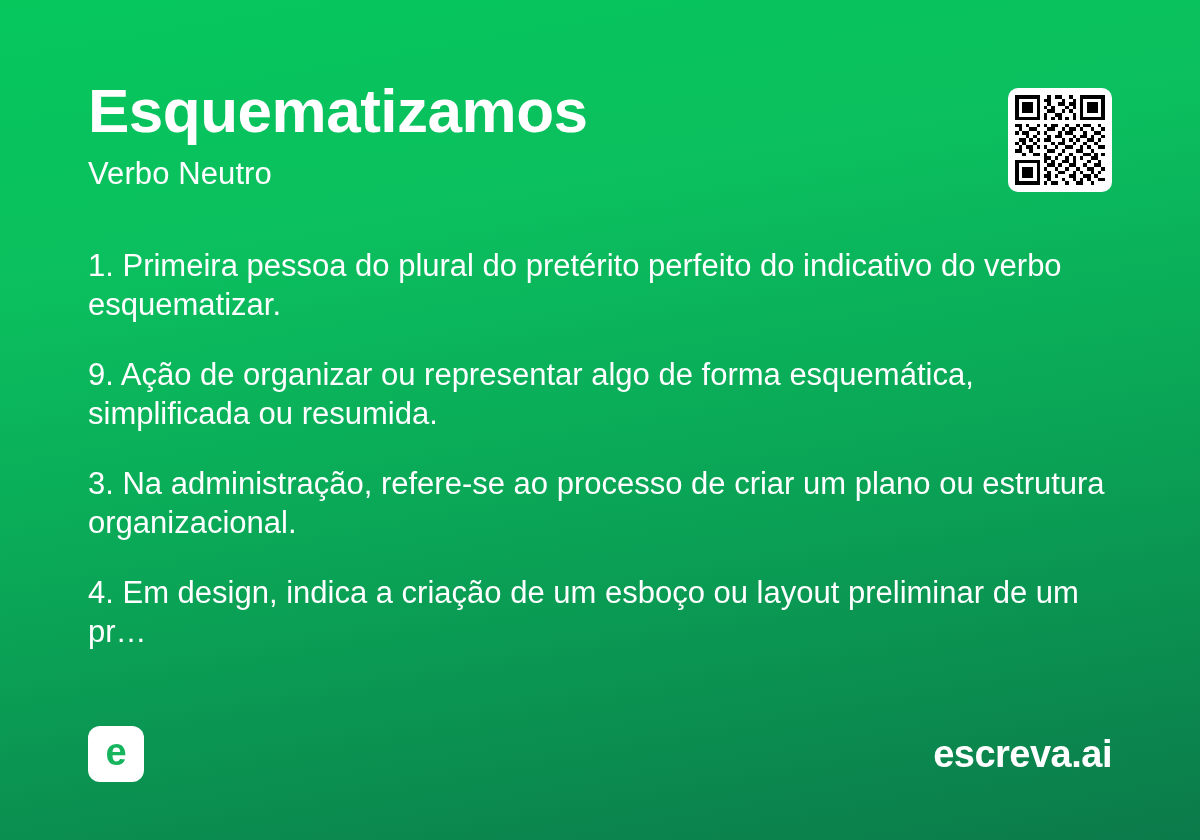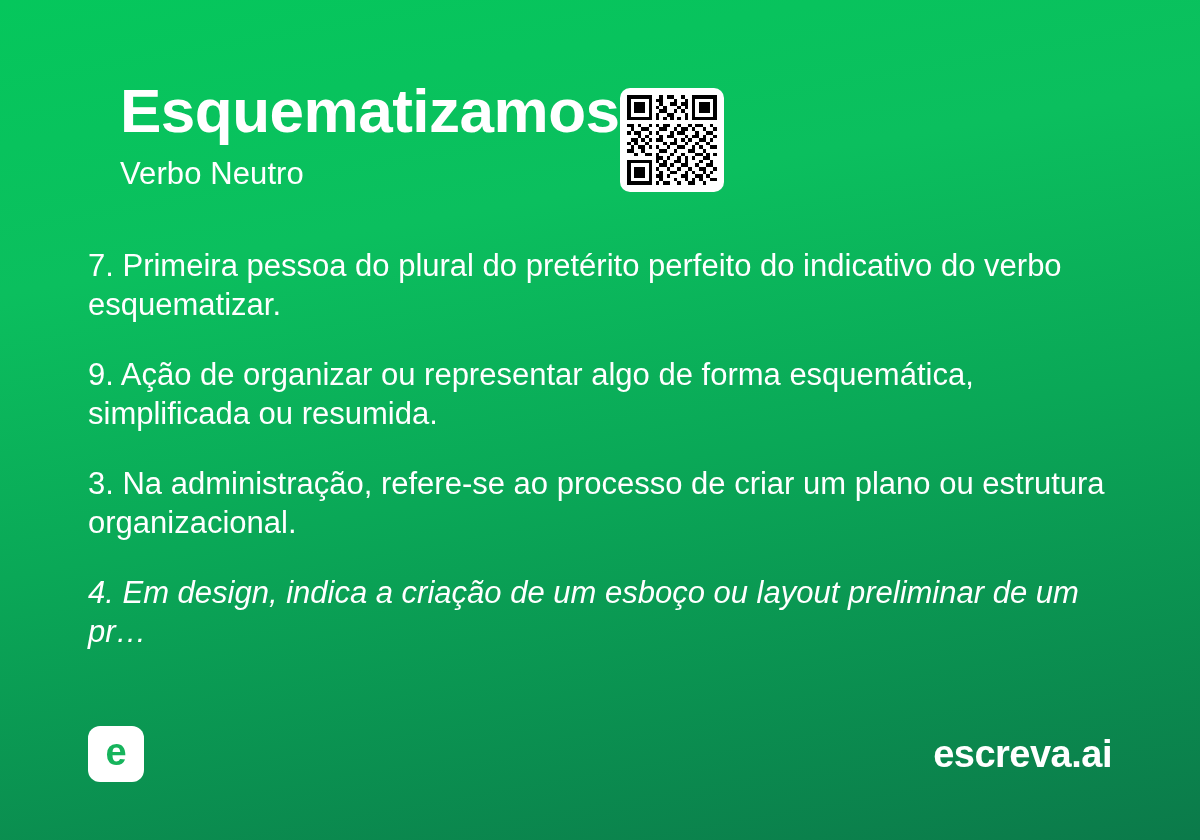--- a/index.html
+++ b/index.html
@@ -23,21 +23,21 @@
     left: 88px;
     right: 88px;
     top: 76px;
     bottom: 40px;
   }
 
   
   .header {
     display: flex;
     align-items: flex-start;
-    margin-left: 32px;
+    justify-content: space-between;
   }
   .title-block {
     padding-top: 4px;
   }
   .word-title {
     font-size: 62px;
     line-height: 1.0;
     font-weight: 700;
     color: #ffffff;
     letter-spacing: -0.5px;
@@ -69,21 +69,21 @@
     margin-top: 54px;
   }
   .definition {
     font-size: 31px;
     line-height: 1.26;
     color: #ffffff;
     margin-bottom: 27px;
     font-weight: 400;
     max-width: 1030px;
   }
-  .definition:last-child { margin-bottom: 0; font-style: italic; }
+  .definition:last-child { margin-bottom: 0; }
 
   
   .footer {
     position: absolute;
     left: 88px;
     right: 88px;
     bottom: 58px;
     display: flex;
     align-items: center;
     justify-content: space-between;
@@ -292,21 +292,21 @@
               <rect x="10" y="24" width="2" height="1"></rect>
             <rect x="14" y="24" width="1" height="1"></rect>
               <rect x="17" y="24" width="2" height="1"></rect>
             <rect x="21" y="24" width="1" height="1"></rect>
           </g>
         </svg>
       </div>
     </div>
 
     <div class="definitions">
-      <p class="definition">7. Primeira pessoa do plural do pretérito perfeito do indicativo do verbo esquematizar.</p>
+      <p class="definition">1. Primeira pessoa do plural do pretérito perfeito do indicativo do verbo esquematizar.</p>
       <p class="definition">9. Ação de organizar ou representar algo de forma esquemática, simplificada ou resumida.</p>
       <p class="definition">3. Na administração, refere-se ao processo de criar um plano ou estrutura organizacional.</p>
       <p class="definition">4. Em design, indica a criação de um esboço ou layout preliminar de um pr…</p>
     </div>
 
   </div>
 
   <div class="footer">
     <div class="logo-mark">
       <span>e</span>

